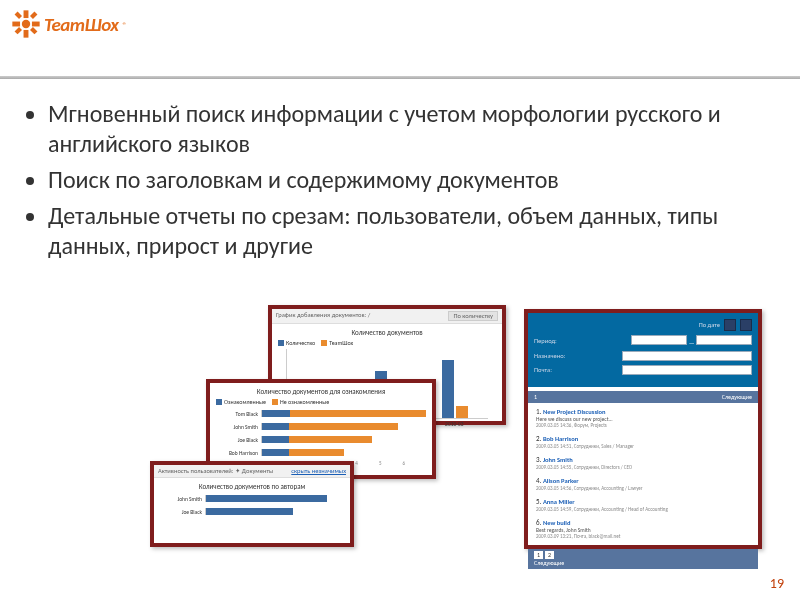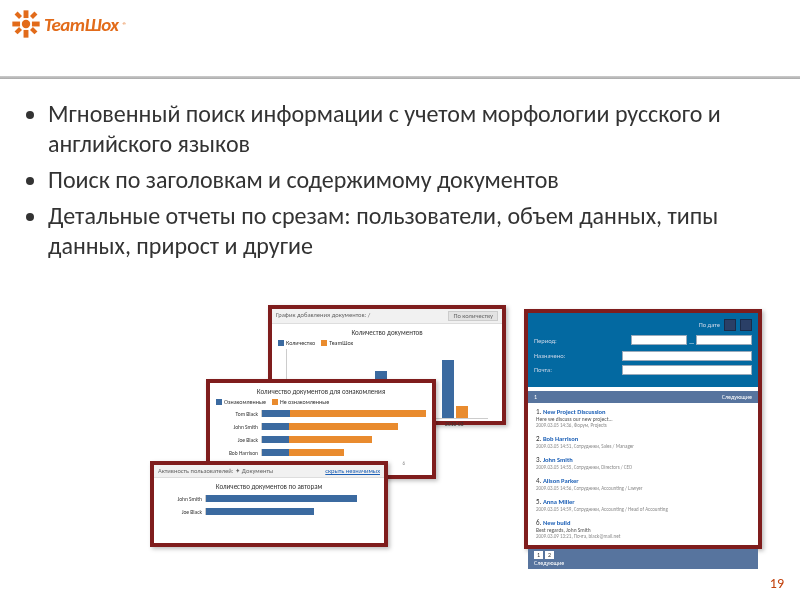--- a/index.html
+++ b/index.html
@@ -52,21 +52,21 @@
   #p2 { left: 56px; top: 74px; width: 230px; height: 100px; z-index: 2;}
   .hbar-row { display:flex; align-items:center; gap:3px; height:11px; margin-bottom:2px;}
   .hbar-label { width: 42px; font-size:5.5px; text-align:right; }
   .hbar-track { flex:1; height:7px; background:#fff; border-left:1px solid #ccc; position:relative;}
   .hbar-fill { height:100%; display:flex;}
   .hbar-seg { height:100%; }
   .hbar-scale { display:flex; margin-left:45px; font-size:5px; color:#888;}
   .hbar-scale span{ flex:1; text-align:left;}
 
   
-  #p3 { left: 0px; top: 156px; width: 238px; height: 86px; z-index:3;}
+  #p3 { left: 0px; top: 156px; width: 204px; height: 86px; z-index:3;}
 
   
   #p4 { left: 374px; top: 4px; width: 238px; height: 240px; z-index:4; background:#fff;}
   .p4-header { background:#0369a1; color:#fff; padding:6px 6px 8px; font-size:6.5px;}
   .p4-row { display:flex; align-items:center; justify-content:space-between; margin-bottom:4px;}
   .p4-label { color:#cbd6e8; }
   .p4-input { background:#fff; height:10px; width:56px; border:1px solid #9ab; display:inline-block;}
   .p4-icon { width:12px; height:12px; background:#2a3f66; border:1px solid #1b2b48; display:inline-block;}
   .p4-bar { background:#57749e; color:#fff; font-size:6px; padding:2px 6px; display:flex; justify-content:space-between; margin-top:4px;}
   .p4-list { padding:4px 8px;}

